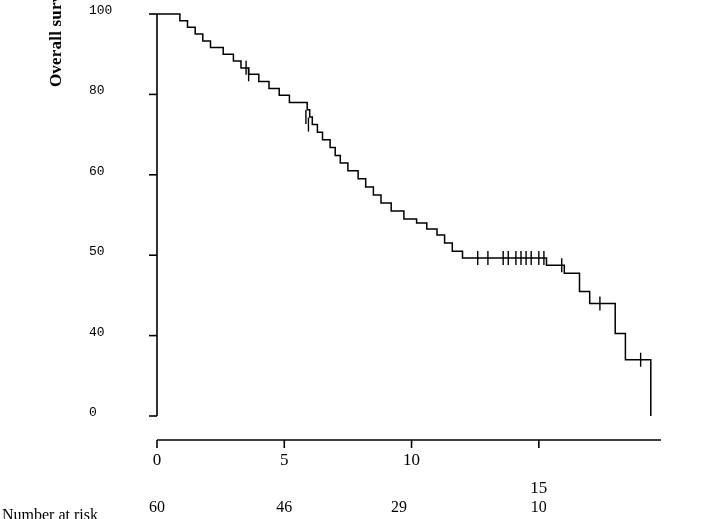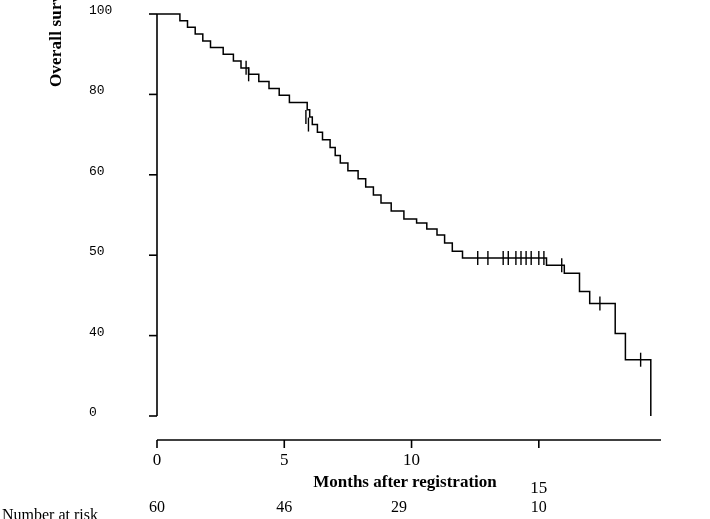--- a/index.html
+++ b/index.html
@@ -136,21 +136,20 @@
         <line x1="561.7272727272727" x2="561.7272727272727" y1="258.25" y2="272.25" stroke="#000" stroke-width="1.4"></line>
         <line x1="599.9090909090909" x2="599.9090909090909" y1="296.44" y2="310.44" stroke="#000" stroke-width="1.4"></line>
         <line x1="640.6363636363636" x2="640.6363636363636" y1="352.71999999999997" y2="366.71999999999997" stroke="#000" stroke-width="1.4"></line>
       </g>
   </svg>
 
   <div class="ytitle-wrap">
     <div class="ytitle">Overall survival (%)</div>
   </div>
 
-  <div class="xtitle">Months after registration</div>
 
   <div id="ytick-labels">
       <div class="tick-label" style="left: 89px; width: 54px; top: 405px;">0</div>
       <div class="tick-label" style="left: 89px; width: 54px; top: 324.6px;">40</div>
       <div class="tick-label" style="left: 89px; width: 54px; top: 244.2px;">50</div>
       <div class="tick-label" style="left: 89px; width: 54px; top: 163.8px;">60</div>
       <div class="tick-label" style="left: 89px; width: 54px; top: 83.4px;">80</div>
       <div class="tick-label" style="left: 89px; width: 54px; top: 3px;">100</div>
     </div>
   <div id="xtick-labels">

